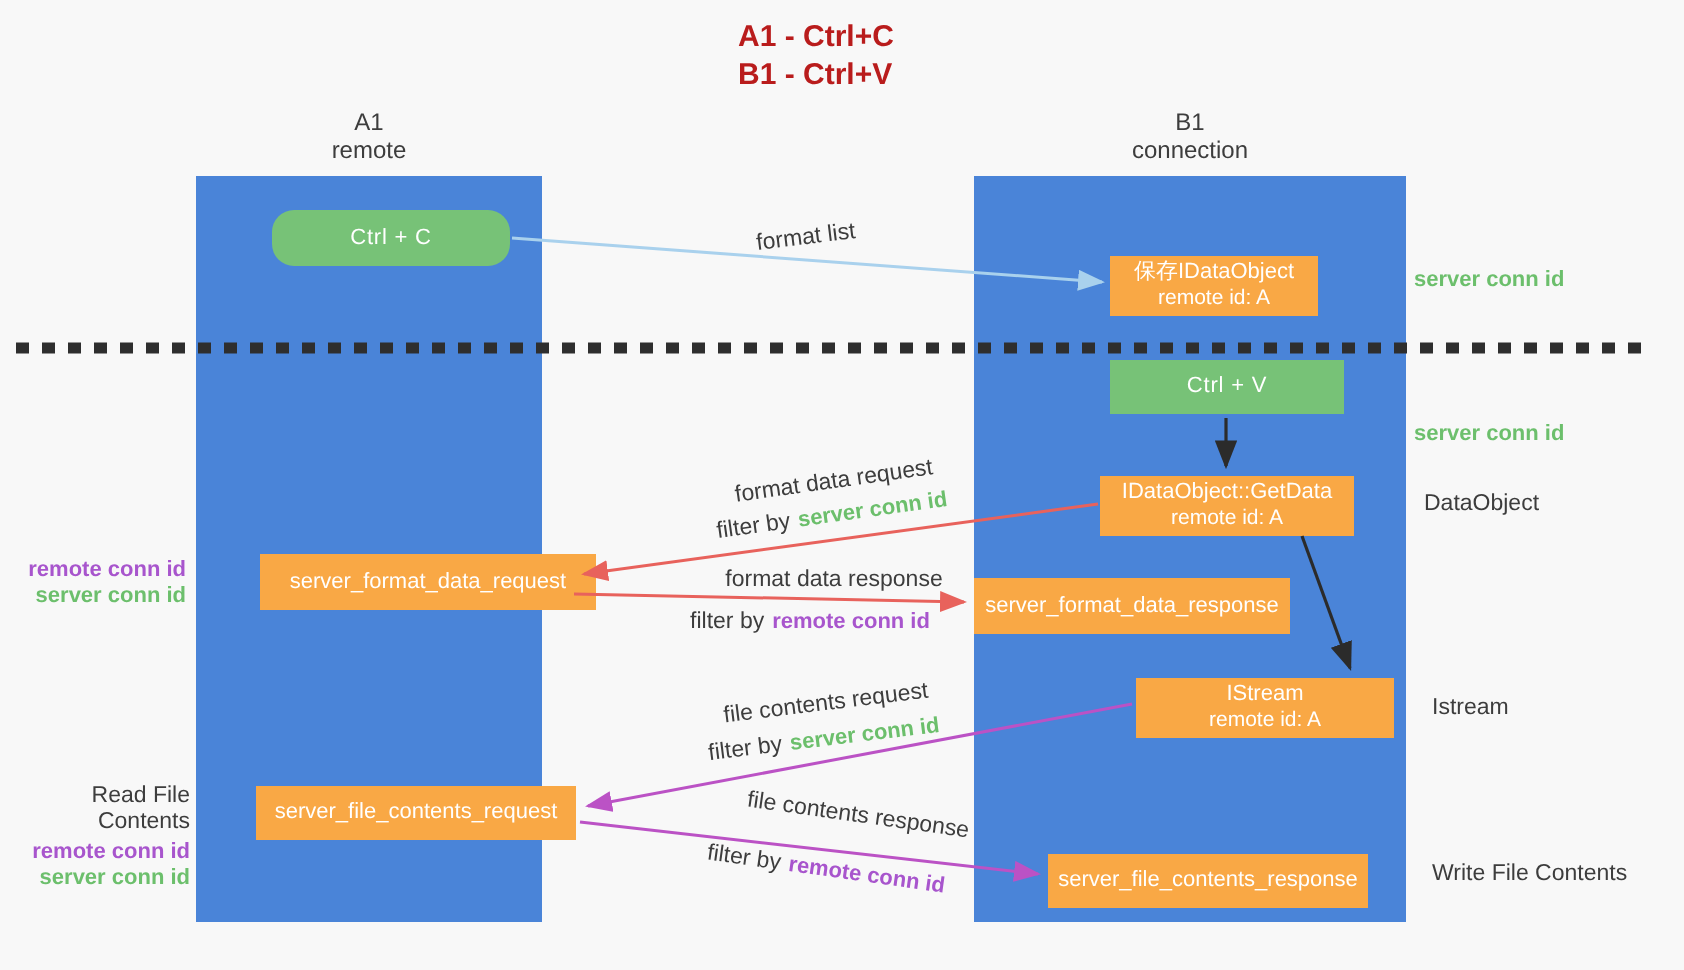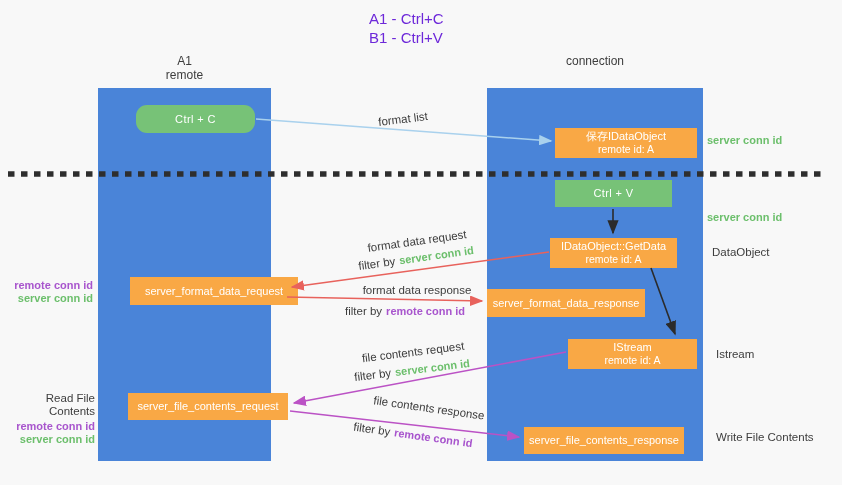--- a/index.html
+++ b/index.html
@@ -4,21 +4,21 @@
 <style>
   :root{
     --column-blue:#4a84d8; --box-green:#77c277; --box-orange:#f9a845;
     --arrow-red:#e8625c; --arrow-purple:#bb52c5; --arrow-light-blue:#a9d1ed;
     --arrow-black:#2b2b2b; --text-green:#6cbf6c; --text-purple:#a855cd;
     --text-dark:#3d3d3d; --separator:#2e2e2e; --background:#f8f8f8;
   }
   html,body{margin:0;padding:0;background:#eee;}
   .stage{position:relative;width:842px;height:485px;background:var(--background);
     font-family:"Liberation Sans",sans-serif;overflow:hidden;}
-  .title{position:absolute;left:369px;top:9px;font-size:15px;line-height:19px;color:#6d28d9;}
+  .title{position:absolute;left:369px;top:9px;font-size:15px;line-height:19px;color:#b91c1c;font-weight:bold;}
   .hdr{position:absolute;top:54px;text-align:center;font-size:12px;line-height:14px;color:var(--text-dark);}
   .hdr.left{left:98px;width:173px;} .hdr.right{left:487px;width:216px;}
   .lane{position:absolute;top:88px;height:373px;background:var(--column-blue);}
   .lane.left{left:98px;width:173px;} .lane.right{left:487px;width:216px;}
   .box{position:absolute;display:flex;flex-direction:column;align-items:center;justify-content:center;
     color:#fff;text-align:center;font-size:11px;line-height:13px;z-index:3;}
   .box.green{background:var(--box-green);letter-spacing:.4px;}
   .box.orange{background:var(--box-orange);}
   .box .l2{font-size:10.5px;}
   .lbl{position:absolute;font-size:11.5px;color:var(--text-dark);white-space:nowrap;z-index:4;}
@@ -47,31 +47,32 @@
   <div class="title">
     <div>A1 - Ctrl+C</div>
     <div>B1 - Ctrl+V</div>
   </div>
 
   <div class="hdr left">
     <div>A1</div>
     <div>remote</div>
   </div>
   <div class="hdr right">
+    <div>B1</div>
     <div>connection</div>
   </div>
 
   <div class="lane left"></div>
   <div class="lane right"></div>
 
   <div class="box green" style="left:136px;top:105px;width:119px;height:28px;border-radius:11px;">
     <div>Ctrl + C</div>
   </div>
 
-  <div class="box orange" style="left:555px;top:128px;width:142px;height:30px;">
+  <div class="box orange" style="left:555px;top:128px;width:104px;height:30px;">
     <div>保存IDataObject</div>
     <div class="l2">remote id: A</div>
   </div>
 
   <div class="box green" style="left:555px;top:180px;width:117px;height:27px;text-align:center;">
     <div>Ctrl + V</div>
   </div>
 
   <div class="box orange" style="left:550px;top:238px;width:127px;height:30px;">
     <div>IDataObject::GetData</div>

